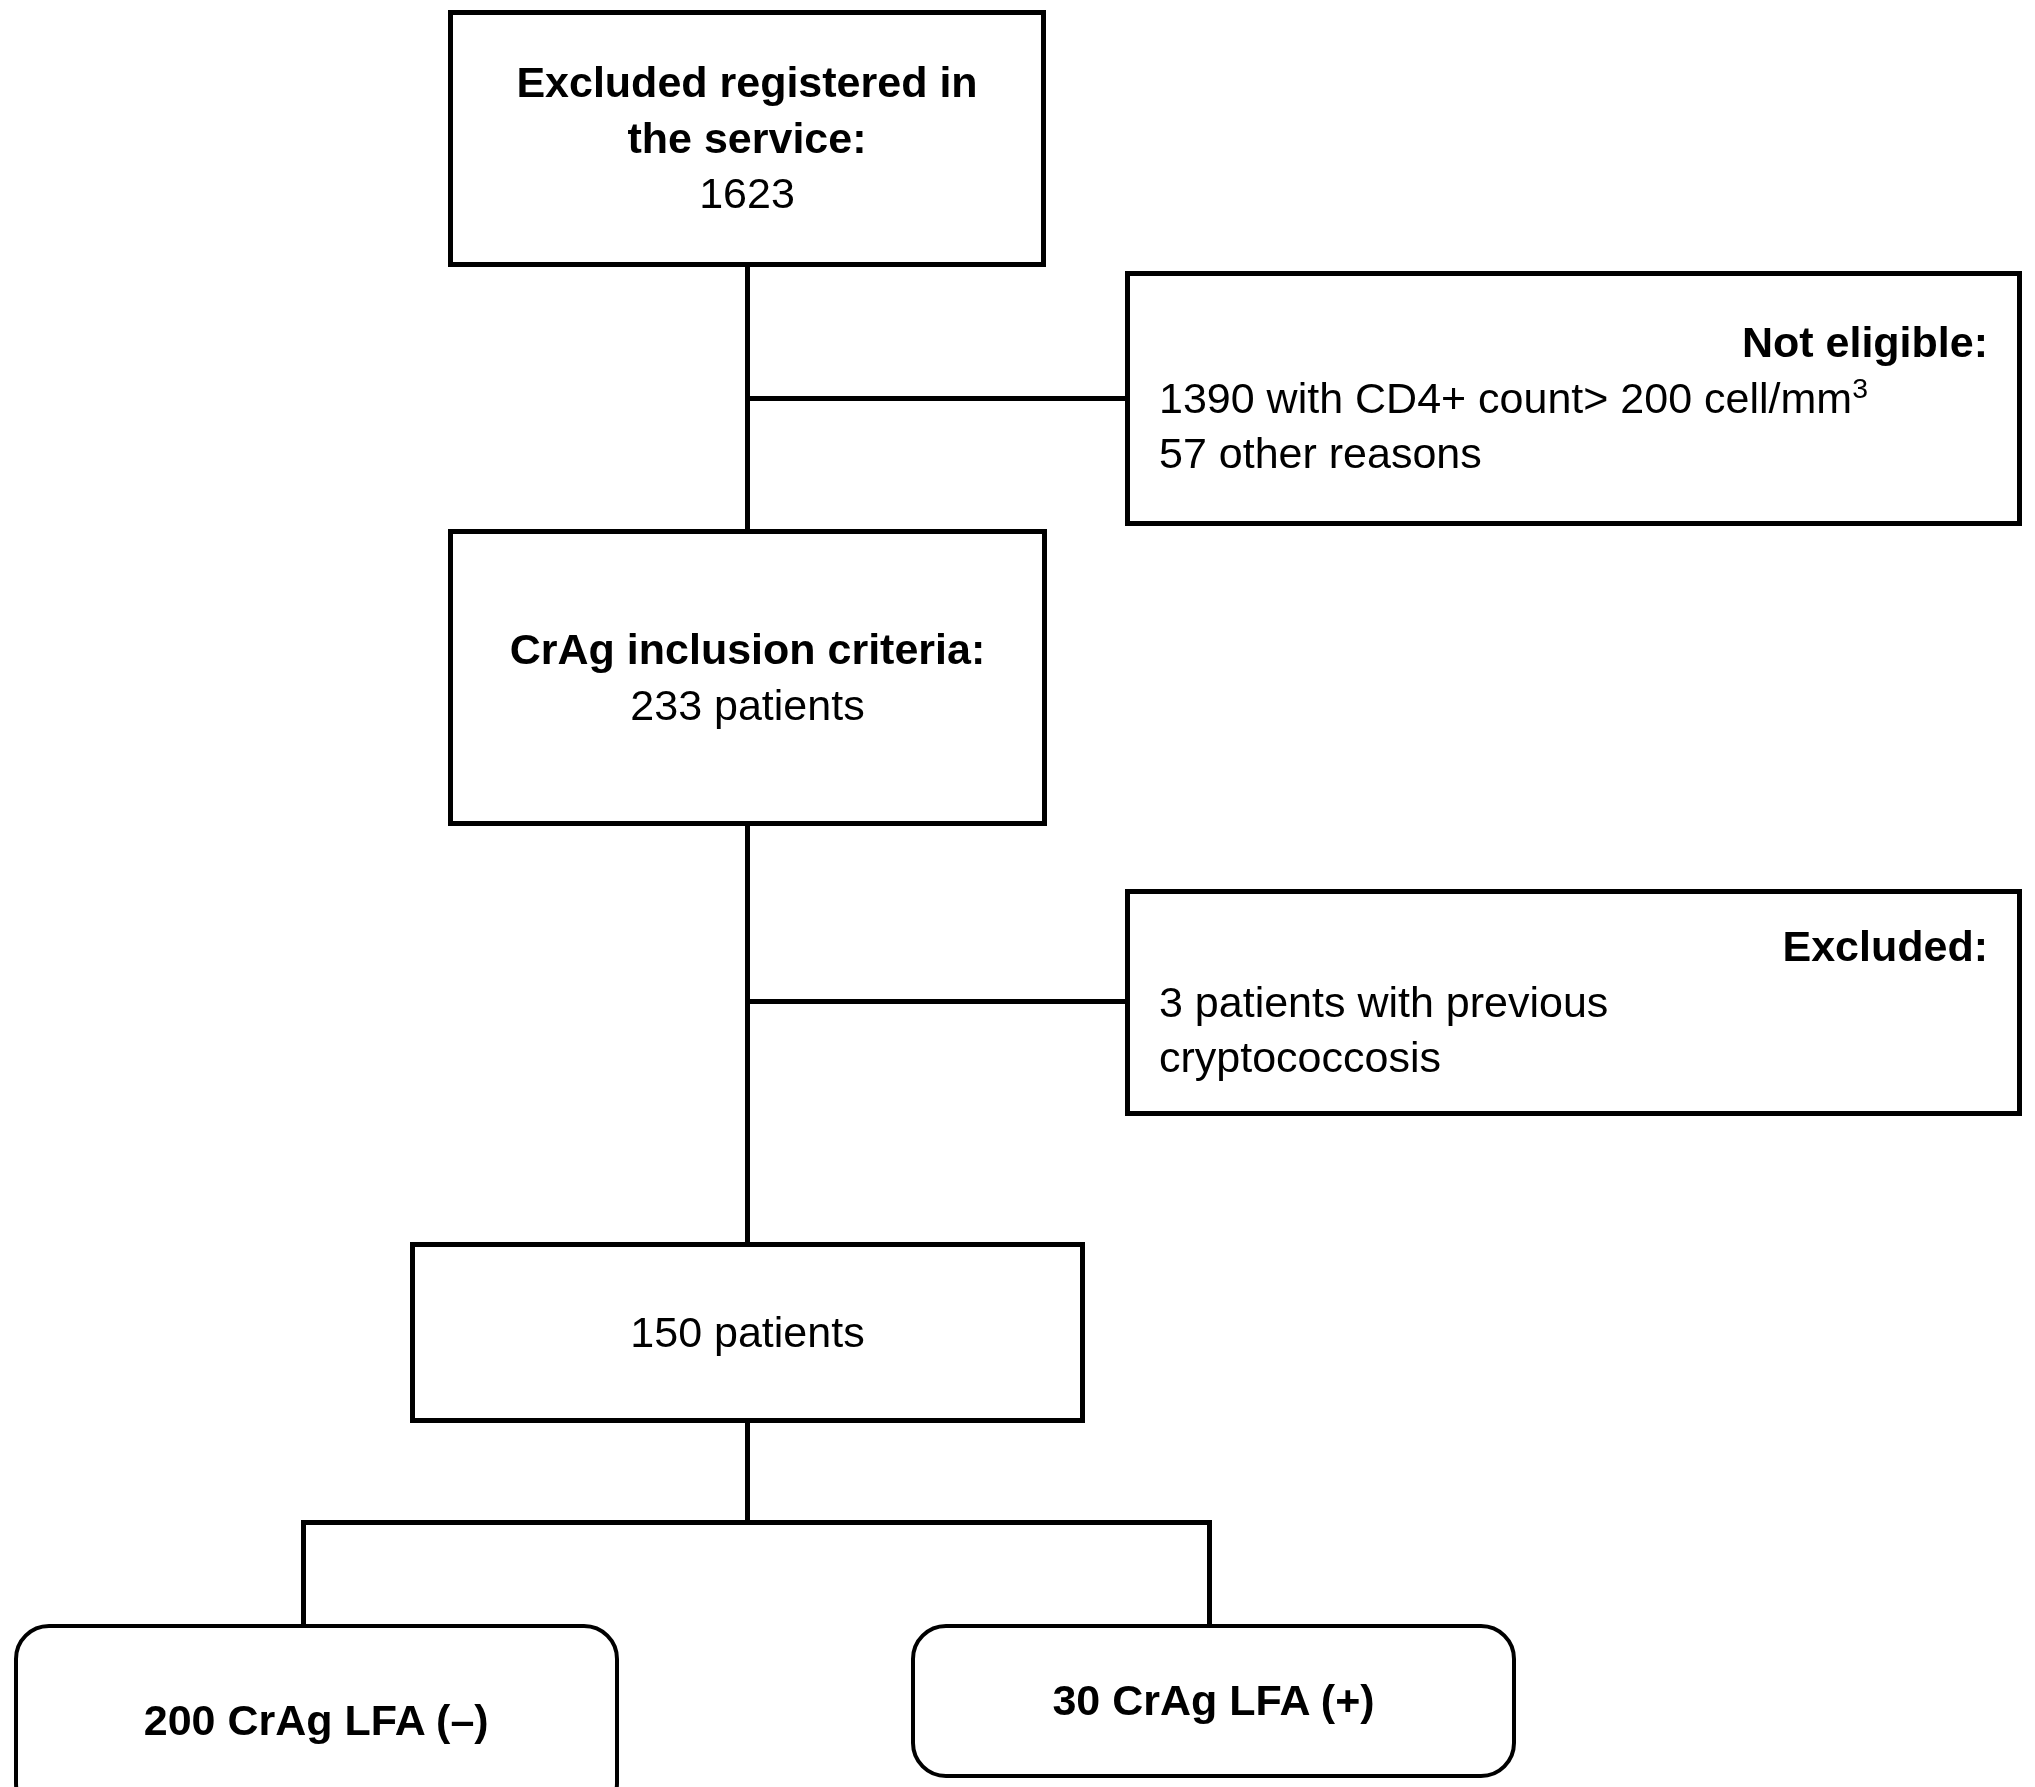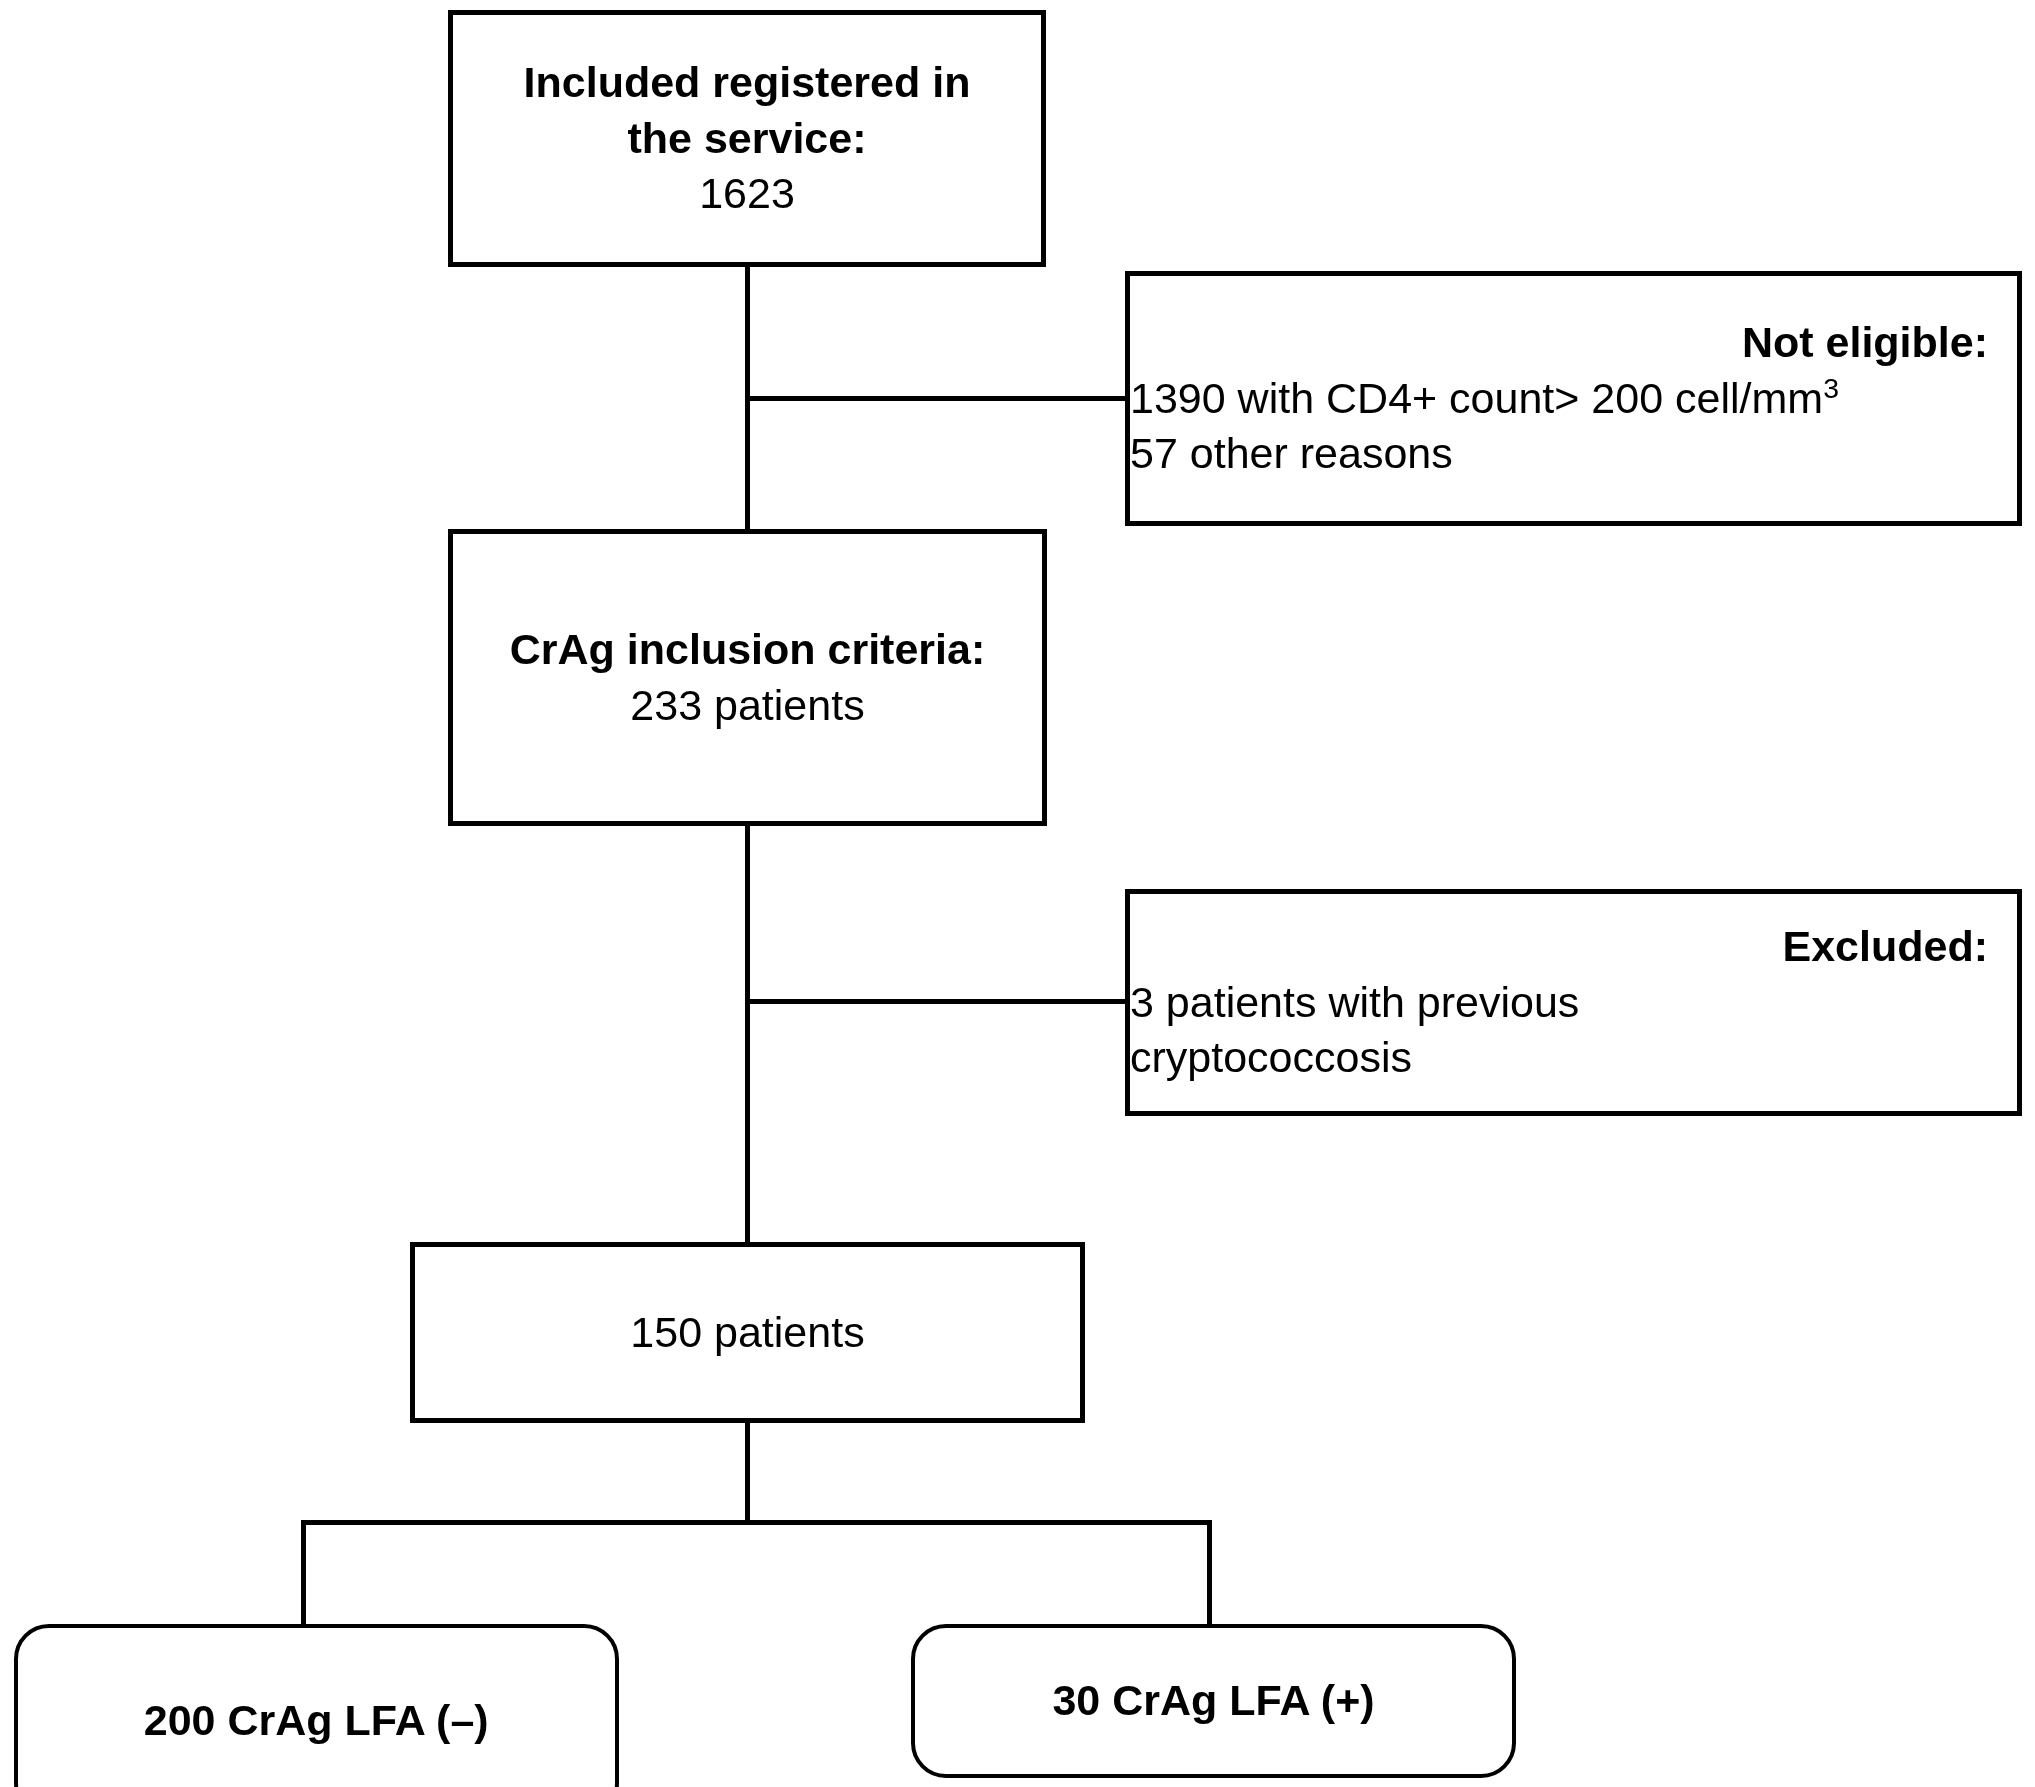--- a/index.html
+++ b/index.html
@@ -54,21 +54,21 @@
   .bold { font-weight: bold; }
   .center  { text-align: center; }
   .left    { text-align: left; }
   .right   { text-align: right; }
 
   
   .t-main   { font-size: 43px; }
   .t-side   { font-size: 43px; }
   .t-round  { font-size: 43px; font-weight: bold; }
 
-  .pad-side { padding-right: 29px; }
+  .pad-side { padding-left: 29px; padding-right: 29px; }
   .pad-main { padding-left: 20px; padding-right: 20px; }
 
   sup { font-size: 0.66em; vertical-align: super; line-height: 0; }
 </style>
 </head>
 <body>
 
 <div id="canvas">
 
   <div class="line vline" style="left:745px; top:266px; height:265px;"></div>
@@ -82,21 +82,21 @@
   <div class="line vline" style="left:745px; top:1422px; height:103px;"></div>
 
   <div class="line hline" style="left:301px; top:1520px; width:911px;"></div>
 
   <div class="line vline" style="left:301px; top:1520px; height:106px;"></div>
 
   <div class="line vline" style="left:1207px; top:1520px; height:106px;"></div>
 
   <div class="box" style="left:448px; top:10px; width:598px; height:257px;">
     <div class="box-inner pad-main t-main">
-      <span class="ln bold center">Included registered in</span>
+      <span class="ln bold center">Excluded registered in</span>
       <span class="ln bold center">the service:</span>
       <span class="ln center">1623</span>
     </div>
   </div>
 
   <div class="box" style="left:1125px; top:271px; width:897px; height:255px;">
     <div class="box-inner pad-side t-side">
       <span class="ln bold right">Not eligible:</span>
       <span class="ln left"><span>1390 with CD4+ count&gt; 200 cell/mm</span><sup>3</sup></span>
       <span class="ln left">57 other reasons</span>

